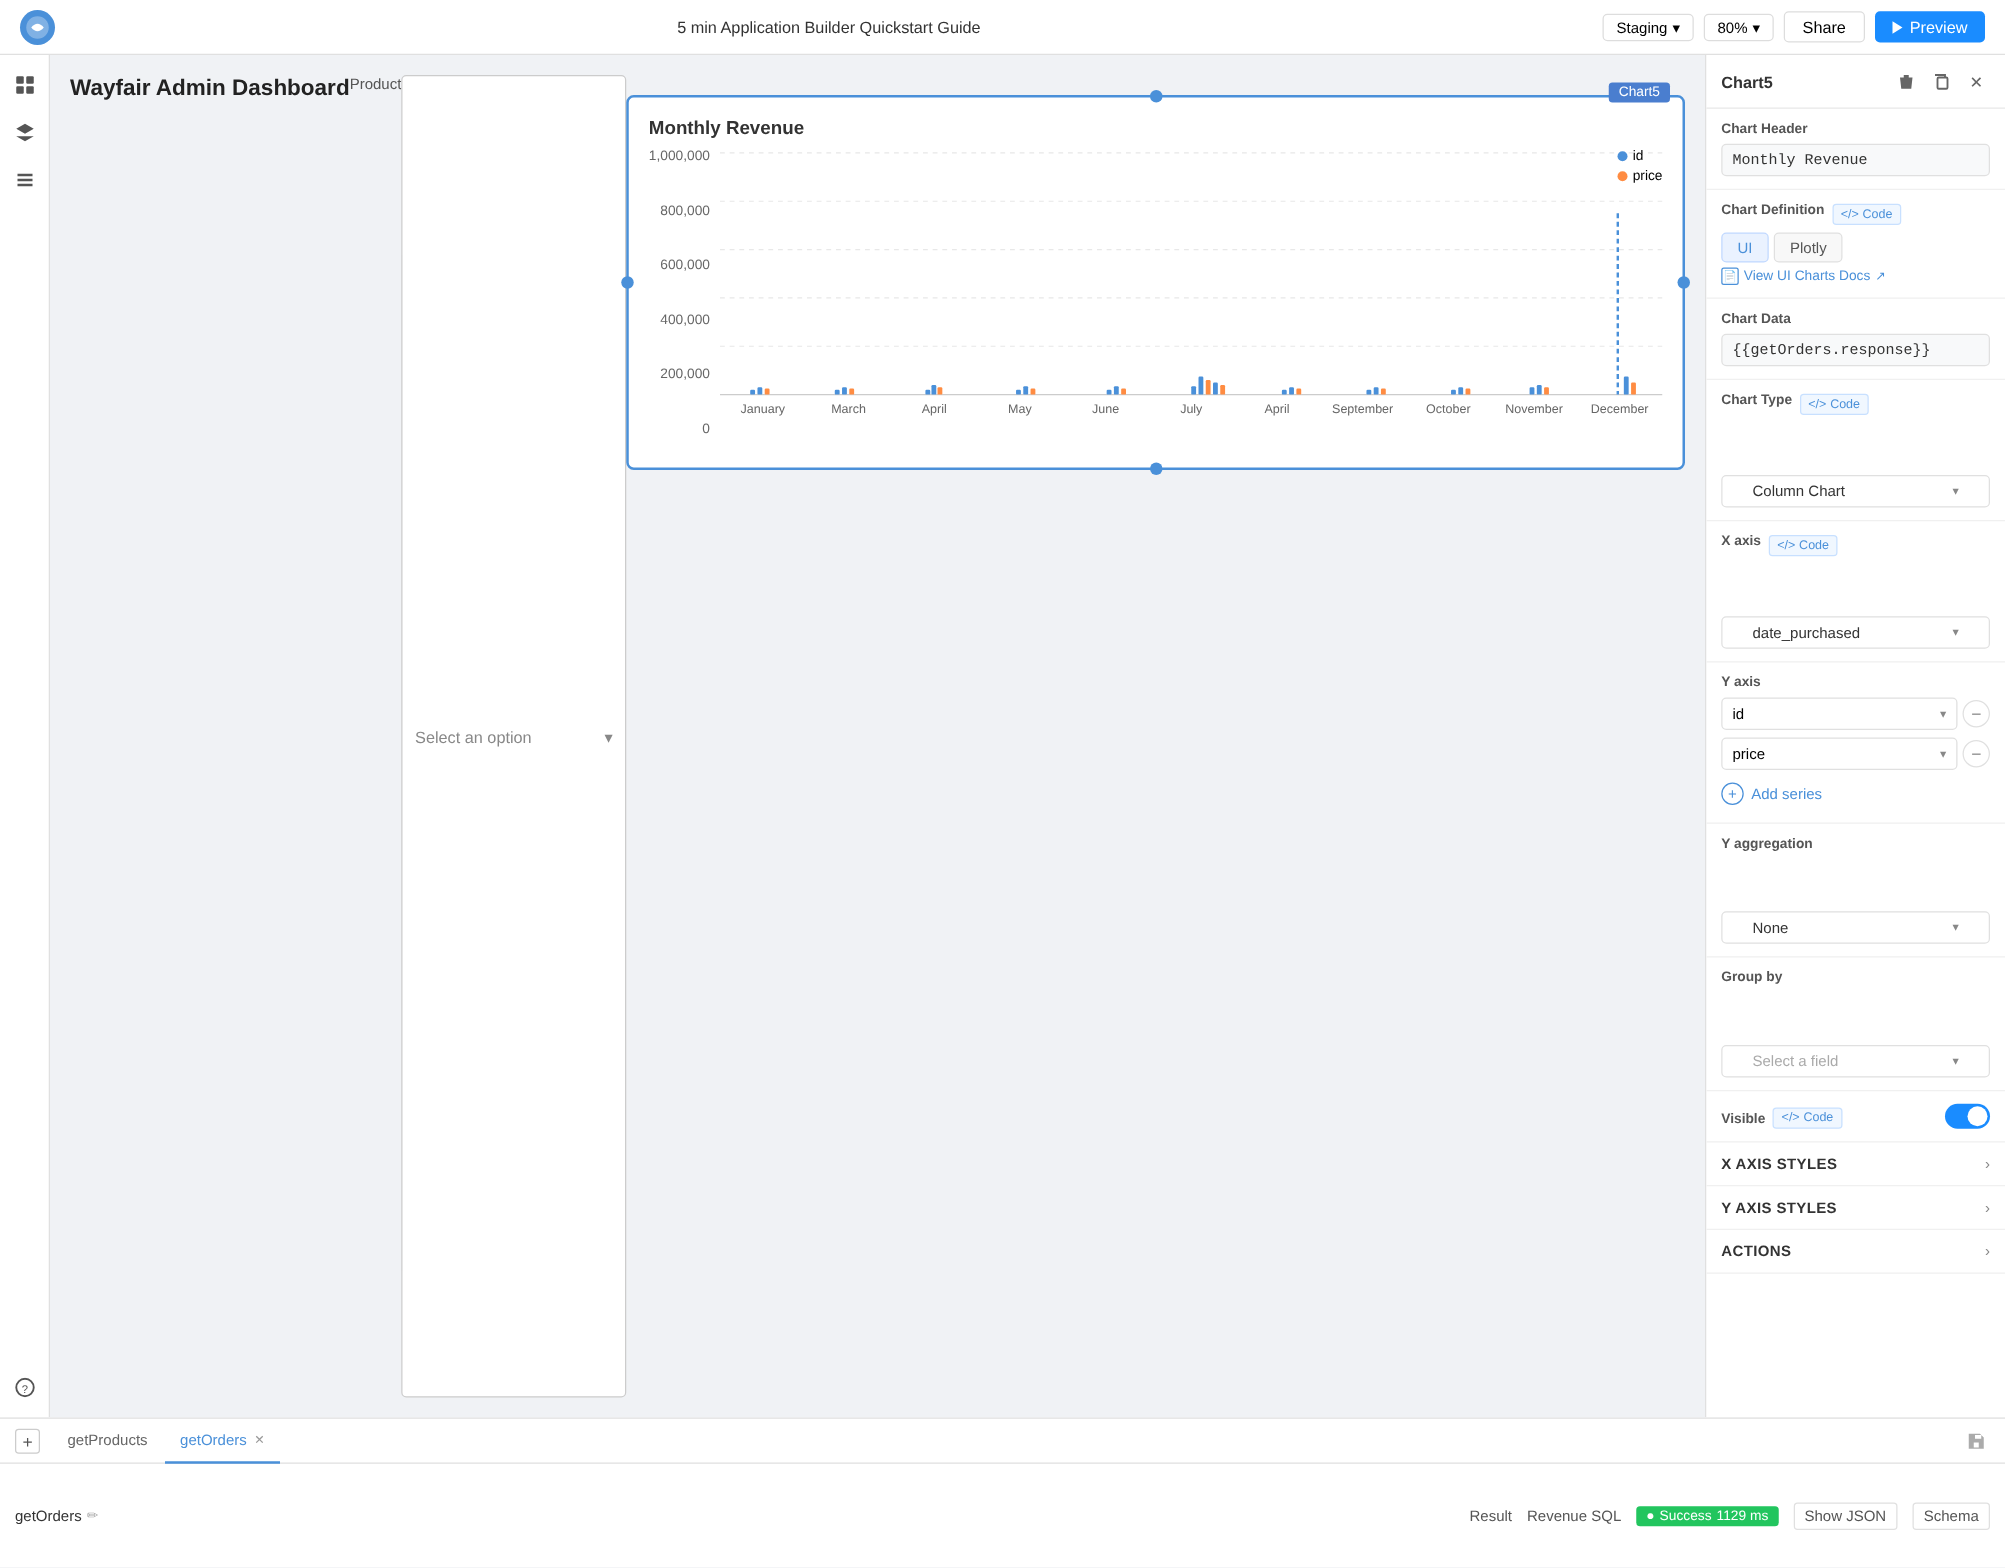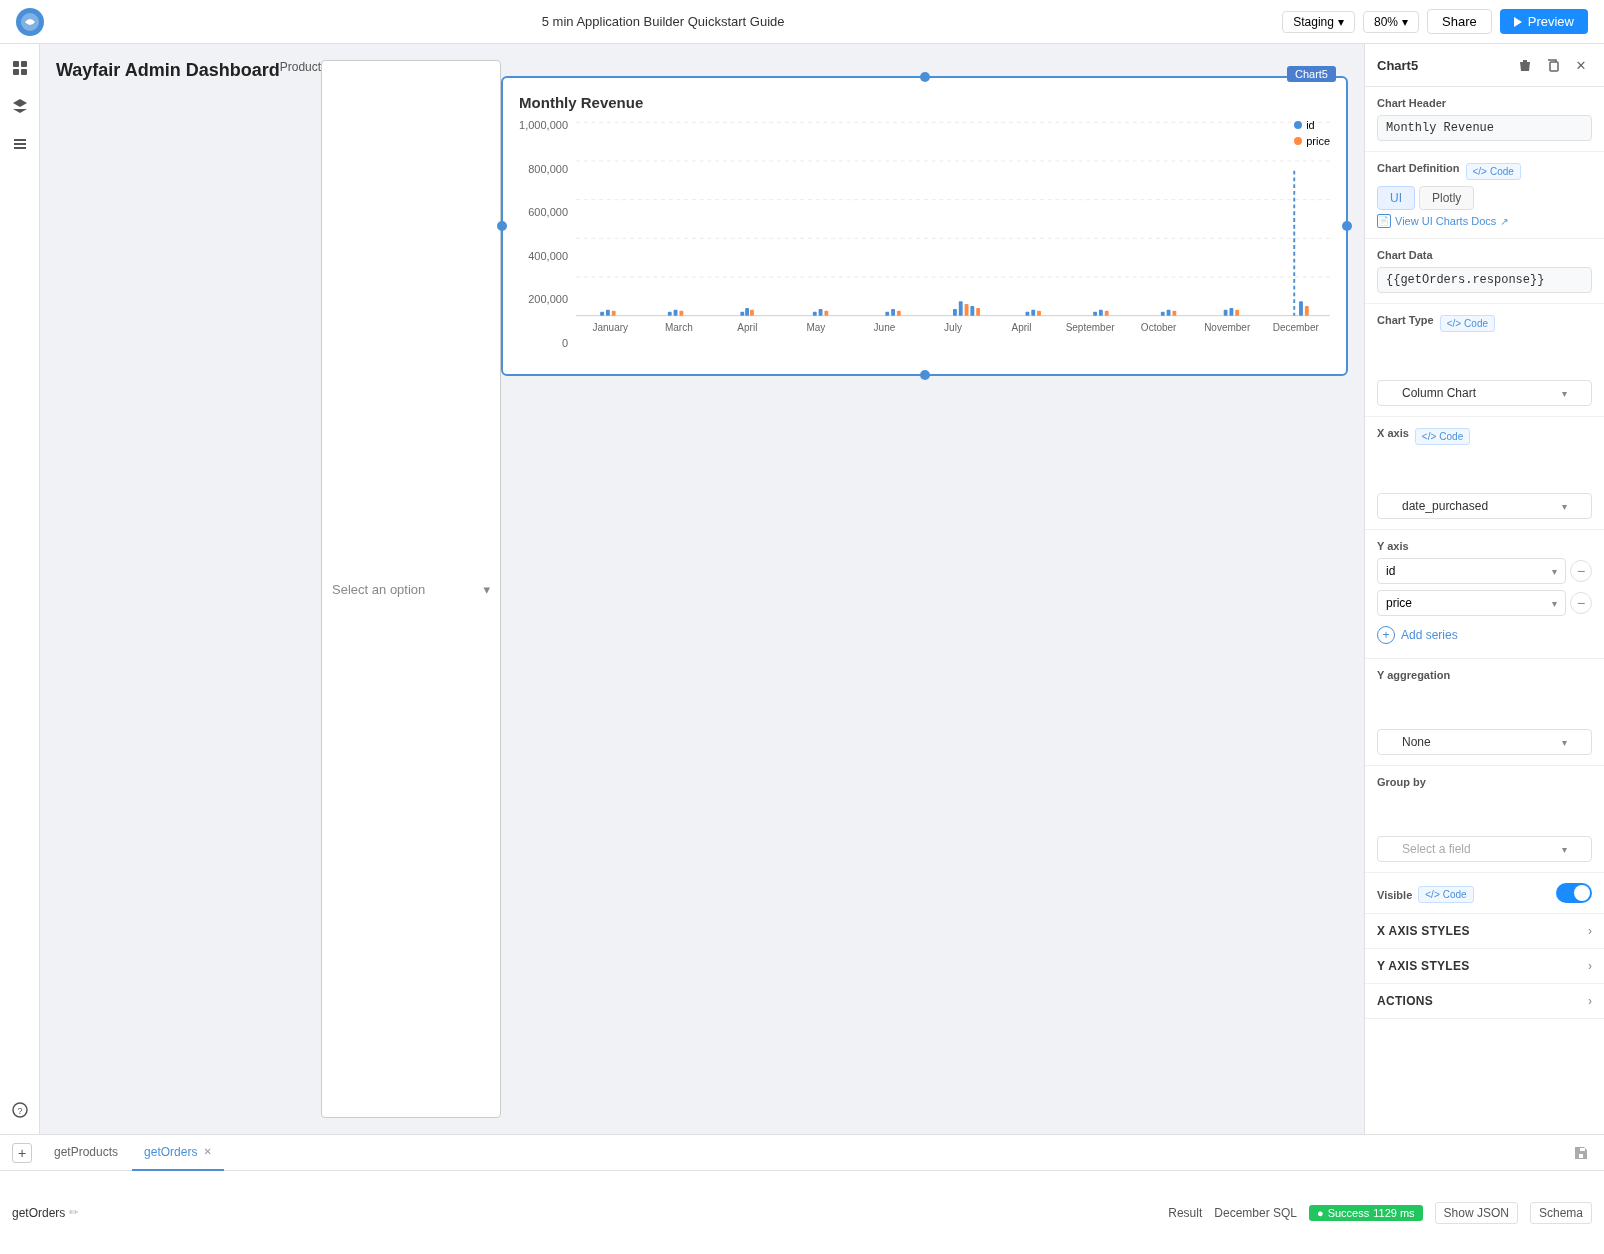--- a/index.html
+++ b/index.html
@@ -445,21 +445,21 @@
       </div>
     </div>
   </div>
   <div class="bottom-content">
     <div class="query-name">
       <span>getOrders</span>
       <span class="edit-icon">✏</span>
     </div>
     <div class="bottom-actions">
       <span style="font-size:12px;color:#555;cursor:pointer;">Result</span>
-      <span style="font-size:12px;color:#555;cursor:pointer;">December SQL</span>
+      <span style="font-size:12px;color:#555;cursor:pointer;">Revenue SQL</span>
       <div class="result-badge">
         <span>●</span>
         <span>Success</span>
         <span>1129 ms</span>
       </div>
       <div class="bottom-btn">Show JSON</div>
       <div class="schema-btn">Schema</div>
     </div>
   </div>
 </div>

